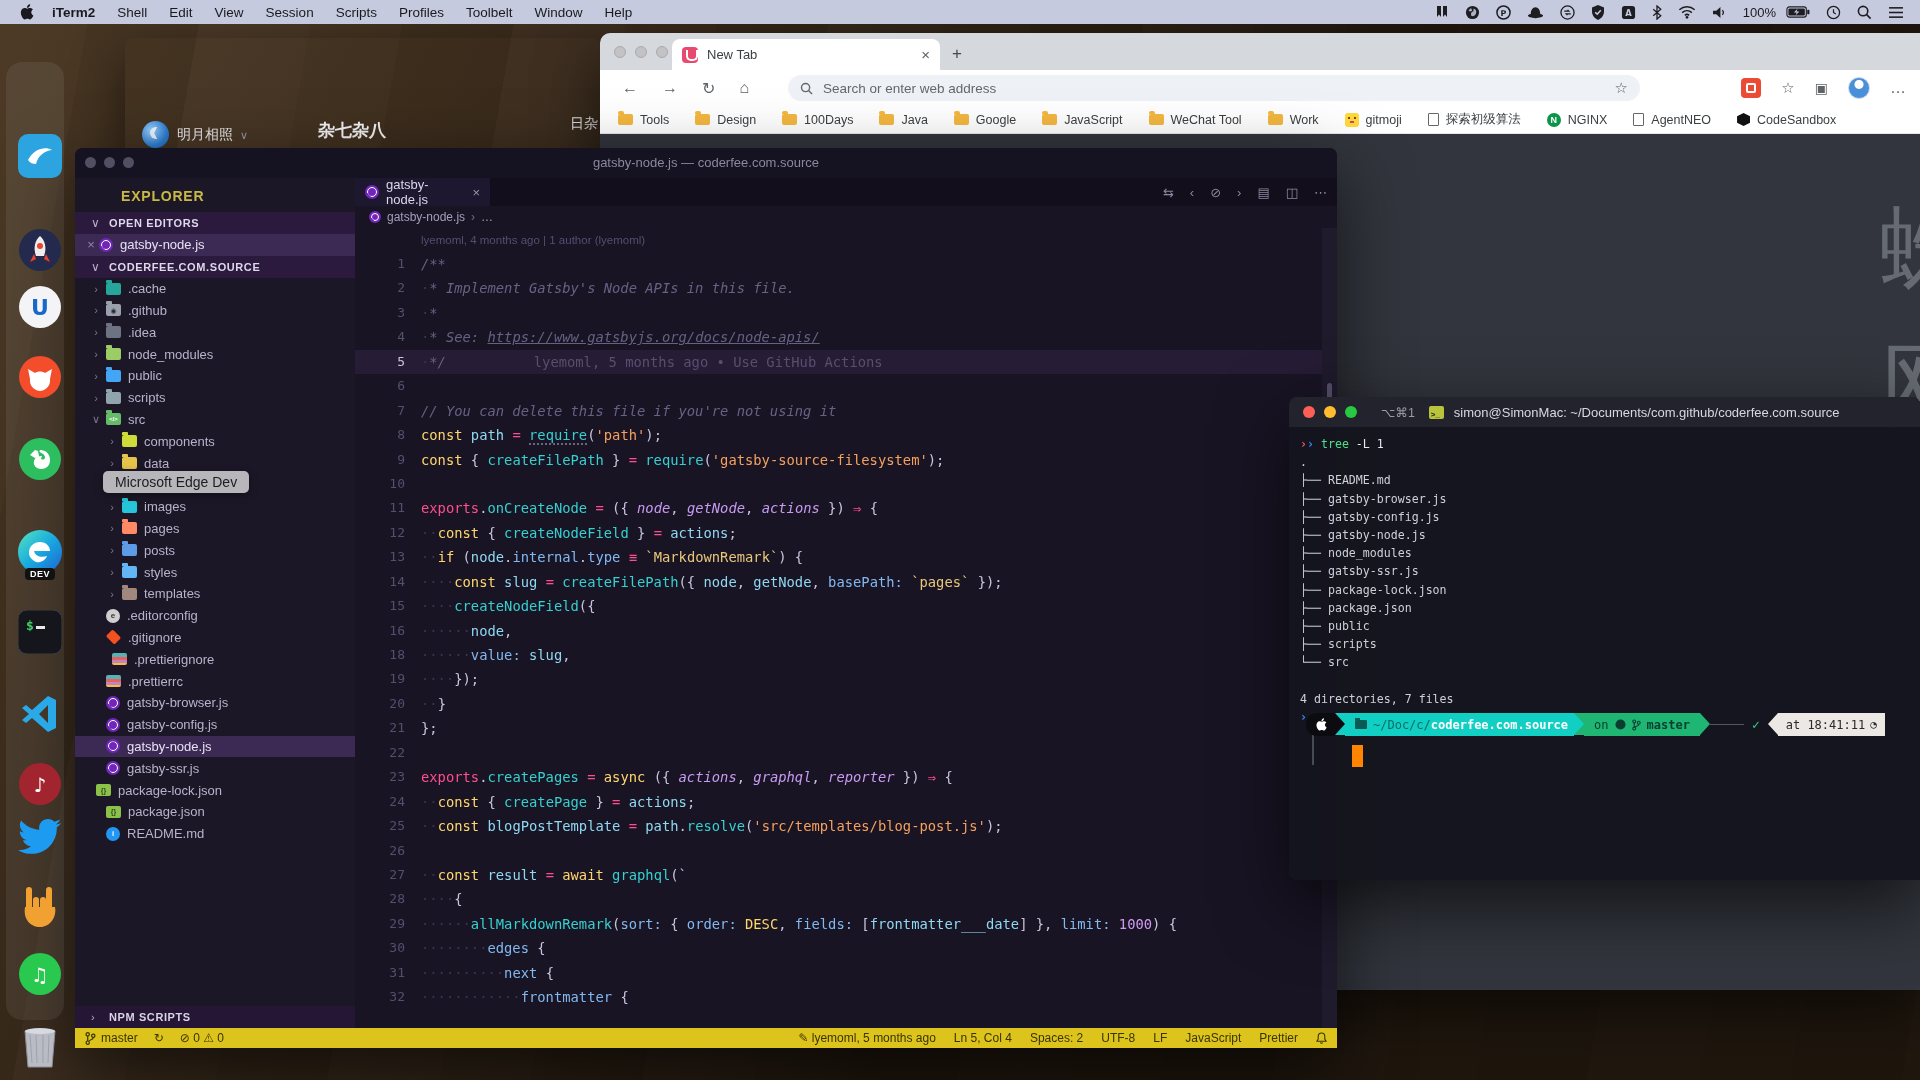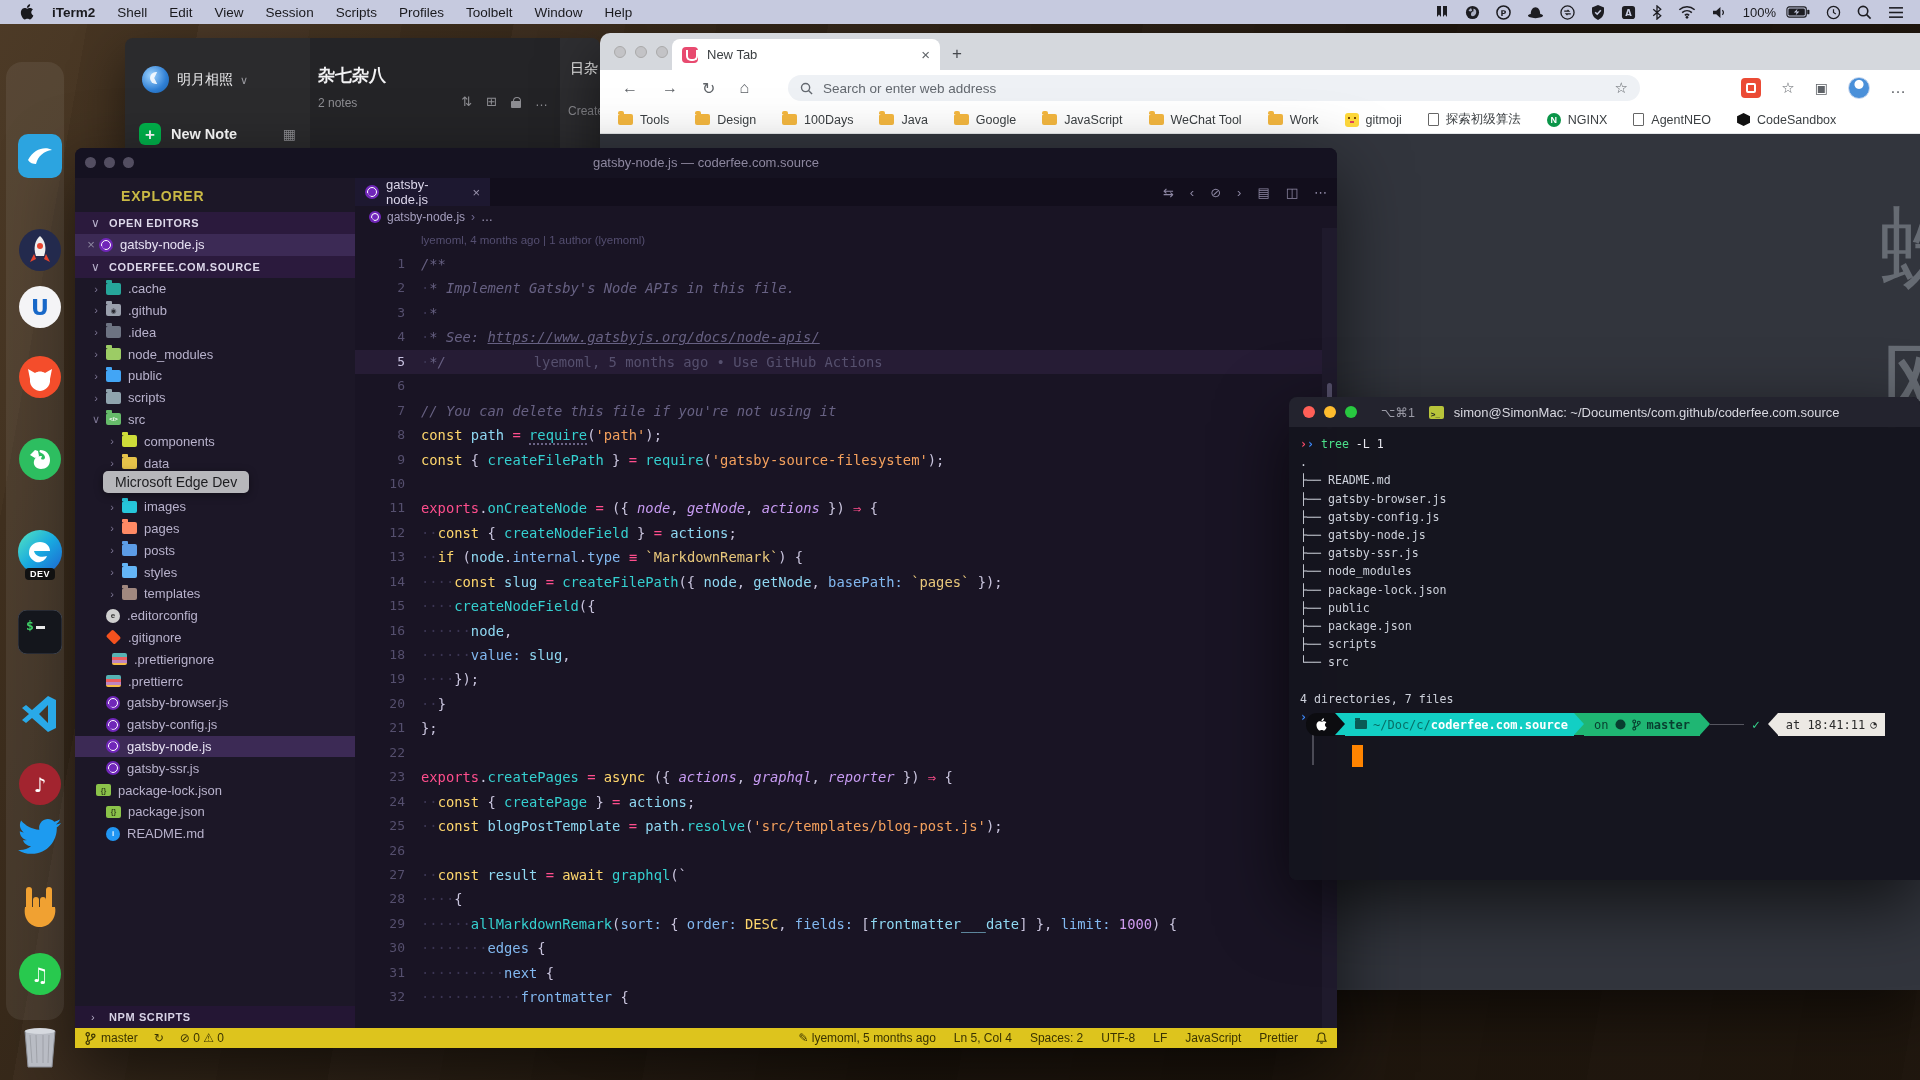--- a/index.html
+++ b/index.html
@@ -24,21 +24,21 @@
   
   #dock { left:6px; top:62px; width:58px; height:958px; background:rgba(255,255,255,.07); border-radius:16px; z-index:55; }
   .dockitem { position:absolute; left:10px; width:48px; height:48px; display:flex; align-items:center; justify-content:center; }
   .dockitem svg { display:block; }
   .badge-dev { position:absolute; left:9px; bottom:-4px; background:#111; color:#fff; font-size:9px; font-weight:bold;
       padding:1px 5px; border-radius:4px; letter-spacing:.5px; }
   #dock-tooltip { left:103px; top:471px; background:#b7b7bb; color:#1c1c1f; font-size:14px; padding:3px 12px;
       border-radius:5px; z-index:56; box-shadow:0 2px 8px rgba(0,0,0,.4); }
   
   #notes { left:125px; top:38px; width:475px; height:110px; z-index:10; box-shadow:0 20px 50px rgba(0,0,0,.5);
-      border-radius:8px 8px 0 0; overflow:hidden; display:flex; }
+      border-radius:8px 8px 0 0; overflow:hidden; display:flex;align-items:center; }
   #notes .col1 { width:185px; background:#2b2b2d; position:relative; }
   #notes .col2 { width:250px; background:#242427; position:relative; }
   #notes .col3 { flex:1; background:#2e2e31; position:relative; }
   .nv-avatar { position:absolute; left:17px; top:28px; width:27px; height:27px; border-radius:50%;
       background:radial-gradient(circle at 35% 35%, #9fd4ff, #2f7fd4 60%, #1b5fa8); }
   .nv-avatar::after { content:""; position:absolute; left:8px; top:6px; width:12px; height:12px; border-radius:50%;
       background:rgba(255,255,255,.85); clip-path:polygon(0 0,60% 0,35% 50%,60% 100%,0 100%); }
   .nv-name { position:absolute; left:52px; top:33px; color:#e8e8ea; font-size:14px; }
   .nv-chev { color:#9a9aa0; font-size:11px; margin-left:7px; }
   .nv-new { position:absolute; left:14px; top:85px; display:flex; align-items:center; gap:10px; }
@@ -660,25 +660,25 @@
     <span class="t-ic">&gt;_</span>
     <span class="t-title">simon@SimonMac: ~/Documents/com.github/coderfee.com.source</span>
   </div>
   <div class="t-body" id="terminal-body">
       <div><span class="p1">›</span><span class="p2">›</span> <span class="cmd">tree</span><span class="arg"> -L 1</span></div>
       <div>.</div>
       <div>├── README.md</div>
       <div>├── gatsby-browser.js</div>
       <div>├── gatsby-config.js</div>
       <div>├── gatsby-node.js</div>
+      <div>├── node_modules</div>
       <div>├── gatsby-ssr.js</div>
-      <div>├── node_modules</div>
       <div>├── package-lock.json</div>
+      <div>├── package.json</div>
       <div>├── public</div>
-      <div>├── package.json</div>
       <div>├── scripts</div>
       <div>└── src</div>
       <div>&nbsp;</div>
       <div>4 directories, 7 files</div>
       <div><span class="p2">›</span></div>
     </div>
   <div class="pconnector"></div>
   <div class="pbar" id="prompt-bar">
       <span class="pseg black">
         <svg width="11" height="13" viewBox="0 0 14 17">

